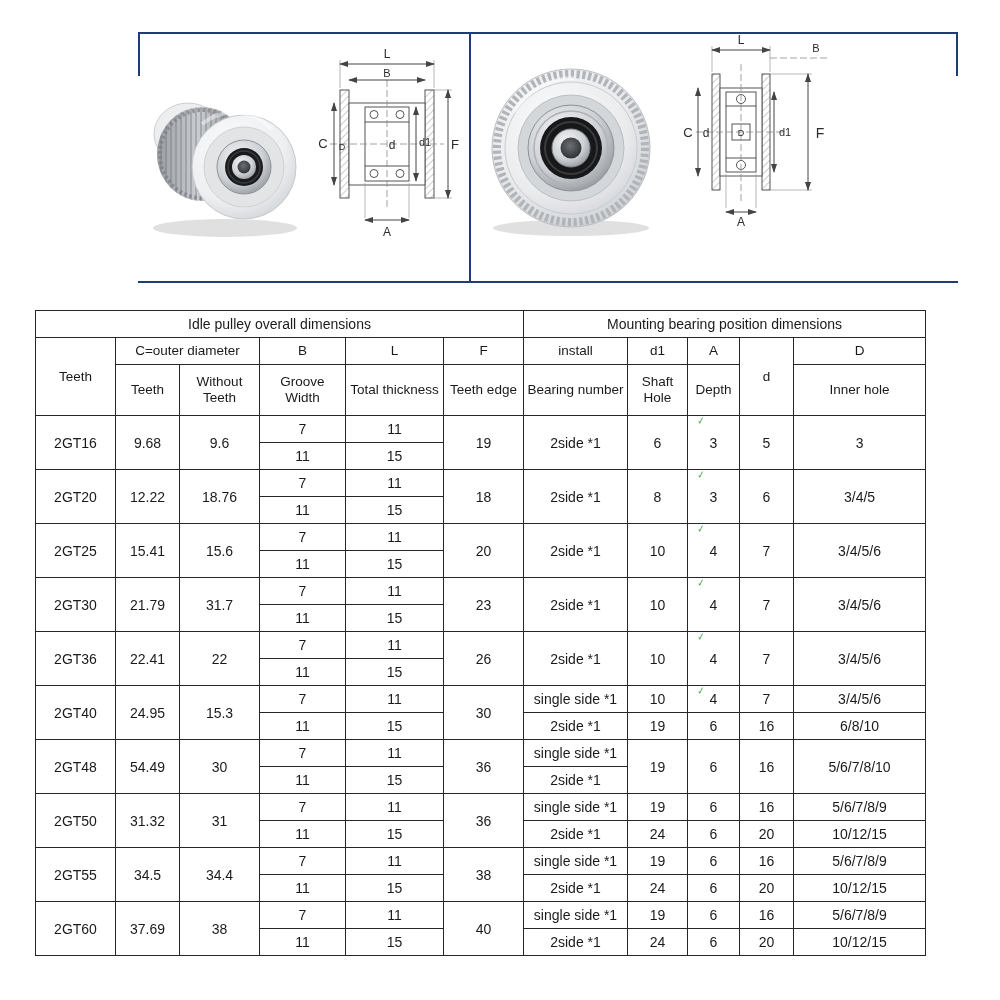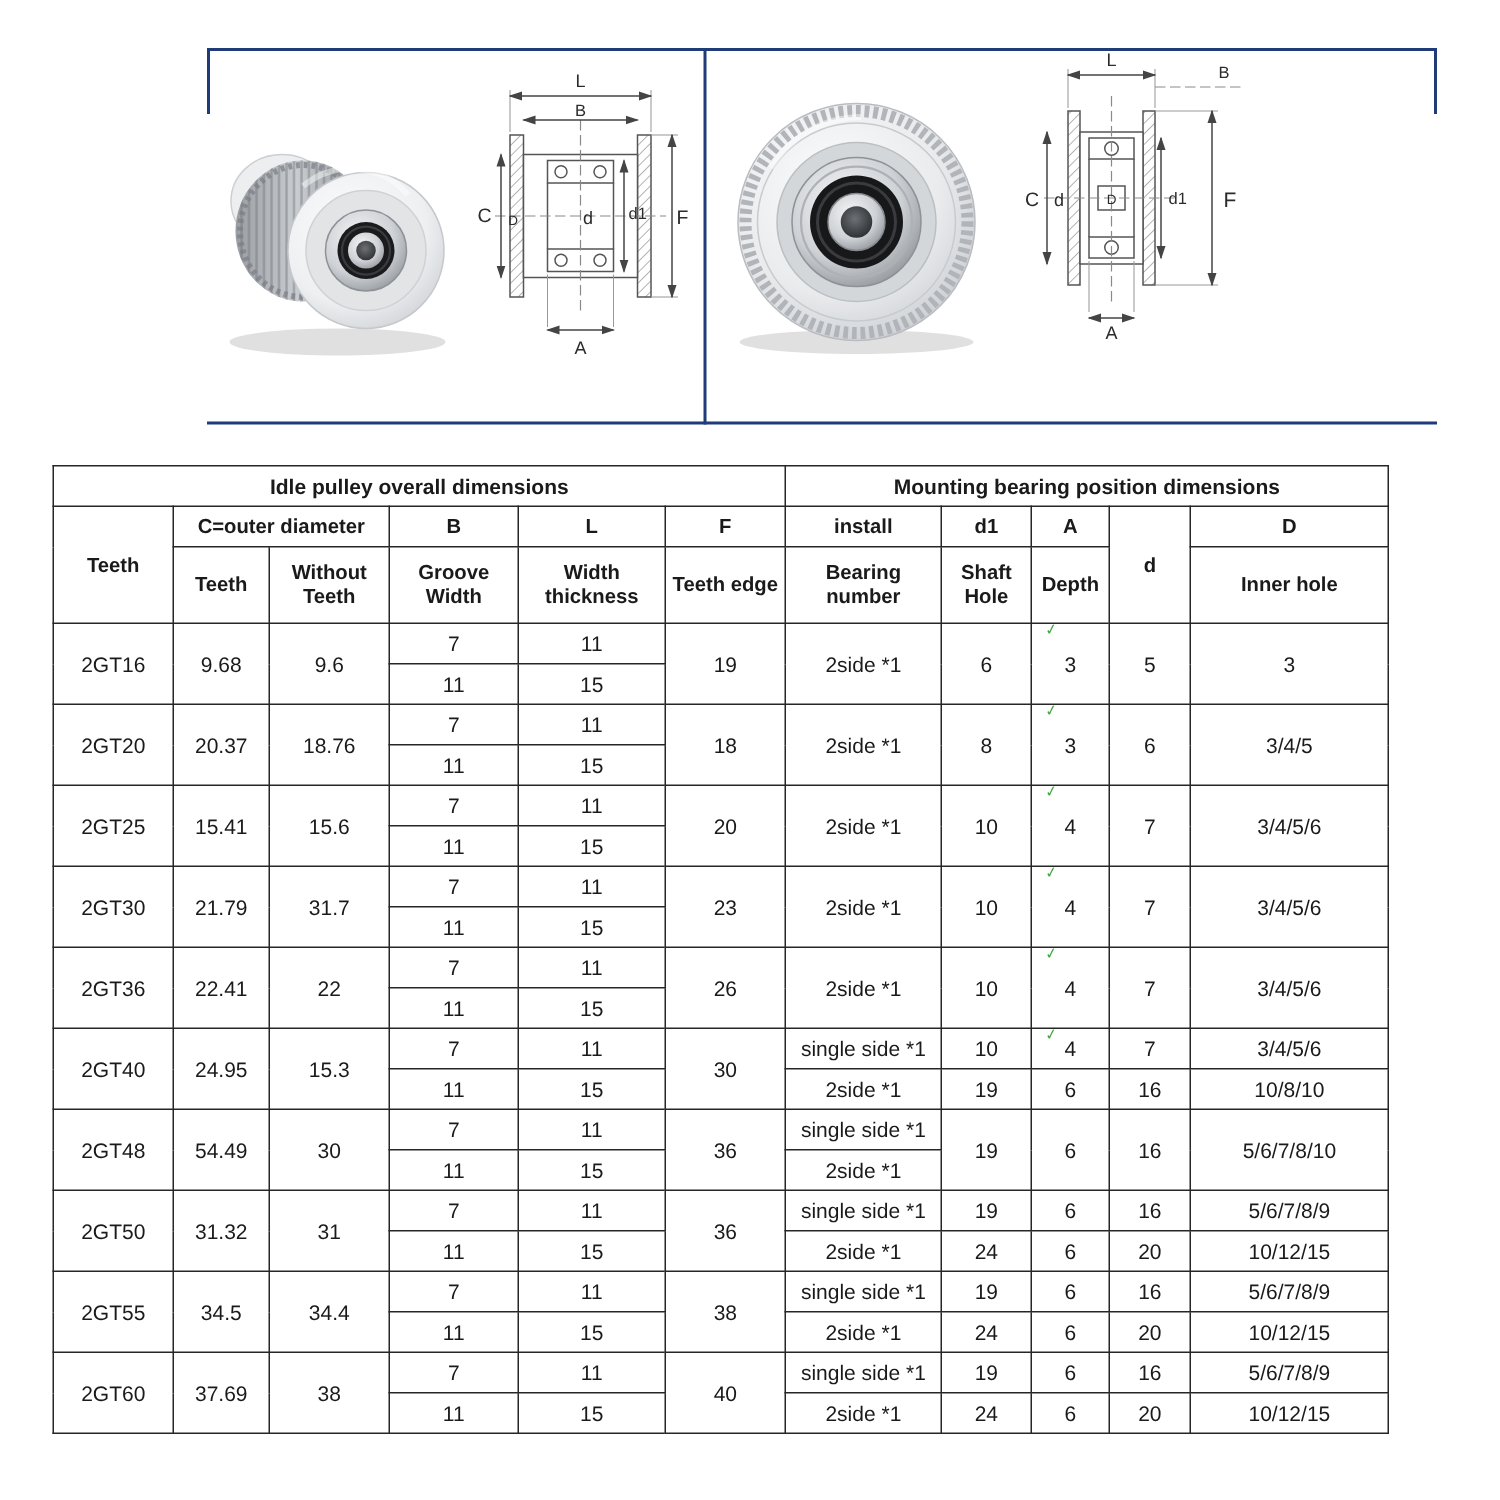--- a/index.html
+++ b/index.html
@@ -12,21 +12,21 @@
   
   .abs { position:absolute; }
   svg text { font-family:"Liberation Sans", sans-serif; fill:#2b2b2b; }
   
   .table-wrap { position:absolute; left:35px; top:310px; }
   table.spec { border-collapse:collapse; table-layout:fixed; width:890px; }
   table.spec th, table.spec td {
     border:1px solid #262626; text-align:center; vertical-align:middle;
     padding:0 2px; position:relative; overflow:hidden;
   }
-  table.spec th { font-weight:bold; font-size:13.5px; line-height:1.15; }
+  table.spec th { font-weight:normal; font-size:13.5px; line-height:1.15; }
   table.spec td { font-size:14px; height:26px; }
   tr.h1 th { height:26px; font-size:14px; }
   tr.h2 th { height:26px; }
   tr.h3 th { height:50px; }
   td.tick::before {
     content:"✓"; position:absolute; top:0px; left:9px;
     color:#3ea63e; font-size:10px; line-height:10px; transform:rotate(-10deg);
   }
 </style>
 </head>
@@ -247,21 +247,21 @@
           <th>install</th>
           <th>d1</th>
           <th>A</th>
           <th rowspan="2">d</th>
           <th>D</th>
         </tr>
         <tr class="h3">
           <th>Teeth</th>
           <th>Without Teeth</th>
           <th>Groove Width</th>
-          <th>Width thickness</th>
+          <th>Total thickness</th>
           <th>Teeth edge</th>
           <th>Bearing number</th>
           <th>Shaft Hole</th>
           <th>Depth</th>
           <th>Inner hole</th>
         </tr>
       </thead>
       <tbody>
           <tr>
             <td rowspan="2">2GT16</td>
@@ -275,21 +275,21 @@
             <td rowspan="2" class="tick">3</td>
             <td rowspan="2">5</td>
             <td rowspan="2">3</td>
           </tr>
           <tr>
             <td>11</td>
             <td>15</td>
           </tr>
           <tr>
             <td rowspan="2">2GT20</td>
-            <td rowspan="2">20.37</td>
+            <td rowspan="2">12.22</td>
             <td rowspan="2">18.76</td>
             <td>7</td>
             <td>11</td>
             <td rowspan="2">18</td>
             <td rowspan="2">2side *1</td>
             <td rowspan="2">8</td>
             <td rowspan="2" class="tick">3</td>
             <td rowspan="2">6</td>
             <td rowspan="2">3/4/5</td>
           </tr>
@@ -361,21 +361,21 @@
             <td>7</td>
             <td>3/4/5/6</td>
           </tr>
           <tr>
             <td>11</td>
             <td>15</td>
             <td>2side *1</td>
             <td>19</td>
             <td>6</td>
             <td>16</td>
-            <td>10/8/10</td>
+            <td>6/8/10</td>
           </tr>
           <tr>
             <td rowspan="2">2GT48</td>
             <td rowspan="2">54.49</td>
             <td rowspan="2">30</td>
             <td>7</td>
             <td>11</td>
             <td rowspan="2">36</td>
             <td>single side *1</td>
             <td rowspan="2">19</td>

